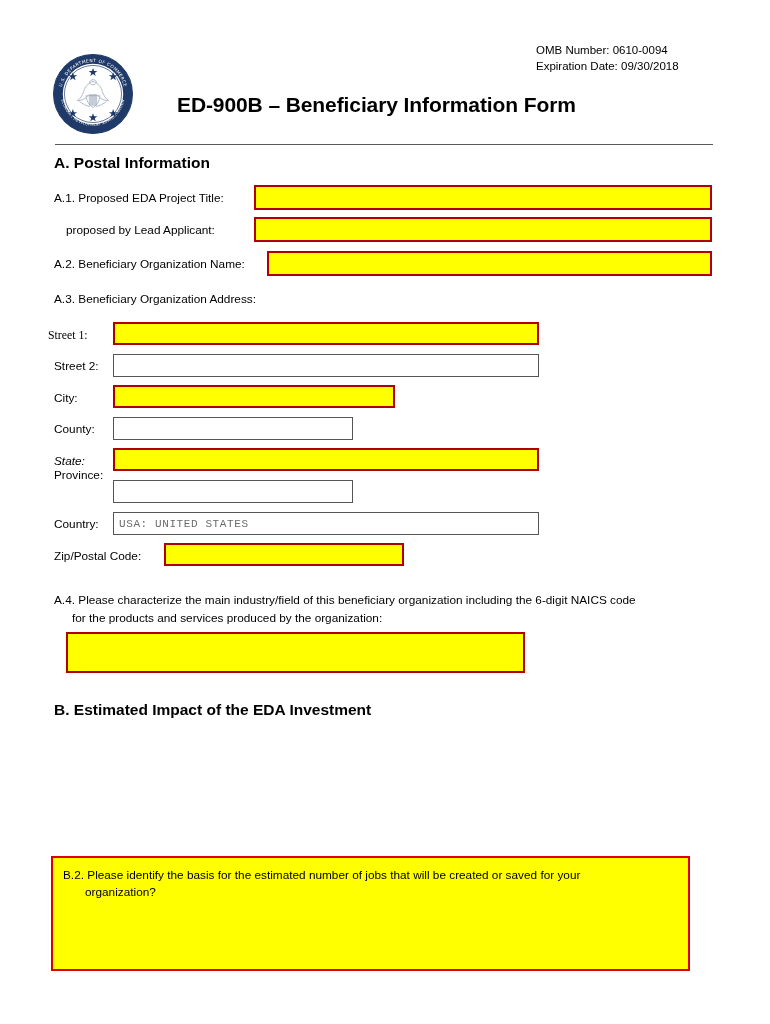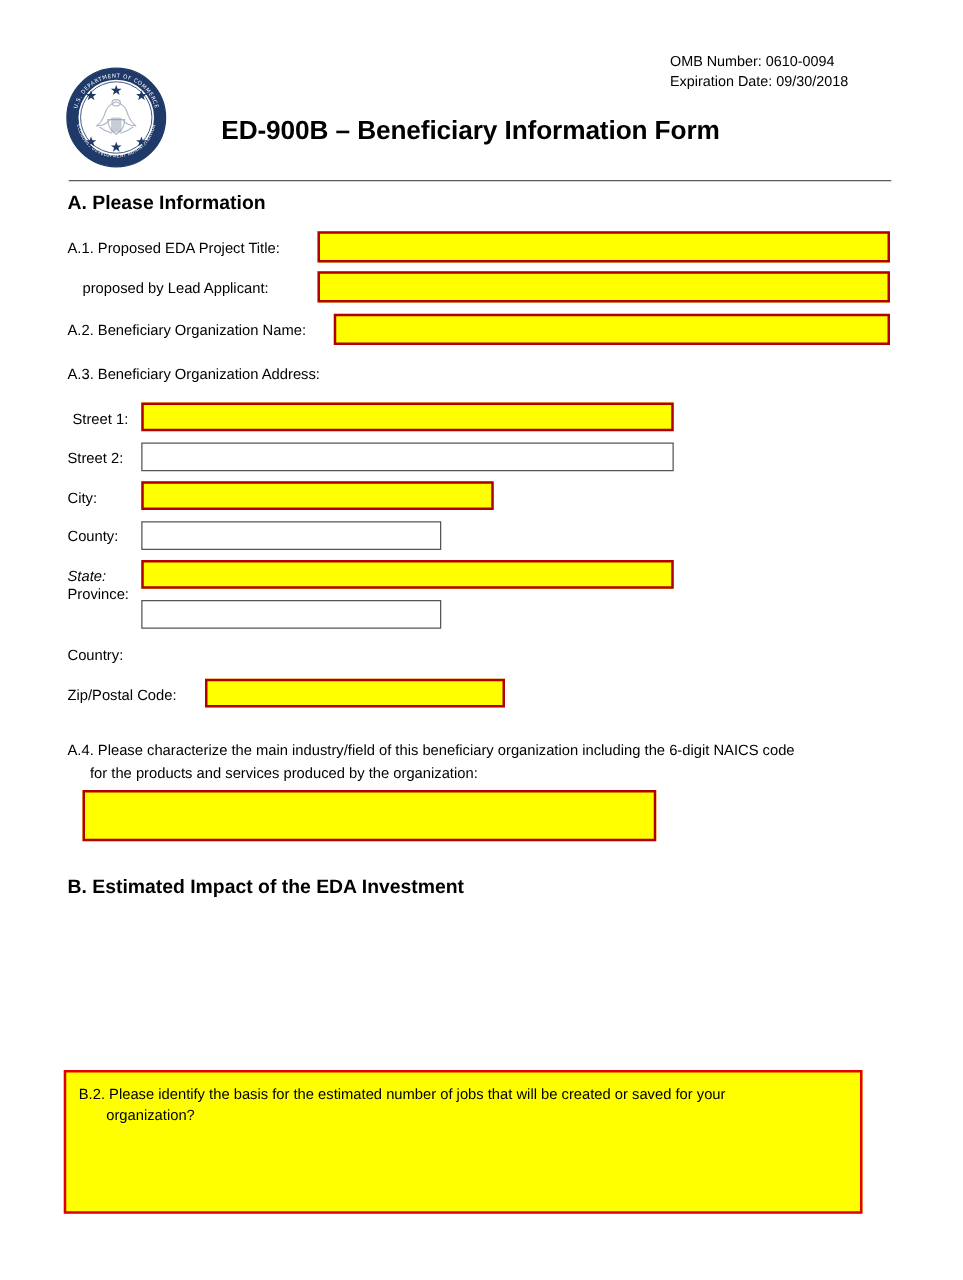--- a/index.html
+++ b/index.html
@@ -214,52 +214,55 @@
         <g opacity="0.5" fill="#8e9bb0">
           <rect x="45" y="50" width="10" height="14" rx="1"></rect>
         </g>
       </svg>
     </div>
 
     <div class="form-title">ED-900B – Beneficiary Information Form</div>
     <div class="rule"></div>
   </div>
 
-  <div id="sec-a-heading" class="section-heading">A. Please Information</div>
+  <div id="sec-a-heading" class="section-heading">A. Postal Information</div>
 
   <div class="lbl" style="left:54px; top:191px;">A.1. Proposed EDA Project Title:</div>
   <div class="field yellow" style="left:254px; top:185px; width:458px; height:25px;"></div>
 
   <div class="lbl" style="left:66px; top:223px;">proposed by Lead Applicant:</div>
   <div class="field yellow" style="left:254px; top:217px; width:458px; height:25px;"></div>
 
   <div class="lbl" style="left:54px; top:257px;">A.2. Beneficiary Organization Name:</div>
   <div class="field yellow" style="left:267px; top:251px; width:445px; height:25px;"></div>
 
   <div class="lbl" style="left:54px; top:292px;">A.3. Beneficiary Organization Address:</div>
 
-  <div class="lbl" style="left:58px; top:328px;">Street 1:</div>
+  <div class="lbl" style="left:48px; top:328px;font-family:Liberation Serif, serif;">Street 1:</div>
   <div class="field yellow" style="left:113px; top:322px; width:426px; height:23px;"></div>
 
   <div class="lbl" style="left:54px; top:359px;">Street 2:</div>
   <div class="field" style="left:113px; top:354px; width:426px; height:23px;"></div>
 
   <div class="lbl" style="left:54px; top:391px;">City:</div>
   <div class="field yellow" style="left:113px; top:385px; width:282px; height:23px;"></div>
 
   <div class="lbl" style="left:54px; top:422px;">County:</div>
   <div class="field" style="left:113px; top:417px; width:240px; height:23px;"></div>
 
   <div class="lbl" style="left:54px; top:454px;font-style:italic;">State:</div>
   <div class="field yellow" style="left:113px; top:448px; width:426px; height:23px;"></div>
 
   <div class="lbl" style="left:54px; top:468px;">Province:</div>
   <div class="field" style="left:113px; top:480px; width:240px; height:23px;"></div>
 
   <div class="lbl" style="left:54px; top:517px;">Country:</div>
+  <div class="field" style="left:113px; top:512px; width:426px; height:23px;">
+    <span class="field-text">USA: UNITED STATES</span>
+  </div>
 
   <div class="lbl" style="left:54px; top:549px;">Zip/Postal Code:</div>
   <div class="field yellow" style="left:164px; top:543px; width:240px; height:23px;"></div>
 
   <div class="para" style="left:54px; top:591px; width:650px;">
     <span>A.4. Please characterize the main industry/field of this beneficiary organization including the 6-digit NAICS code</span>
     <span class="ln2">for the products and services produced by the organization:</span>
   </div>
   <div class="field yellow" style="left:66px; top:632px; width:459px; height:41px;"></div>
 

